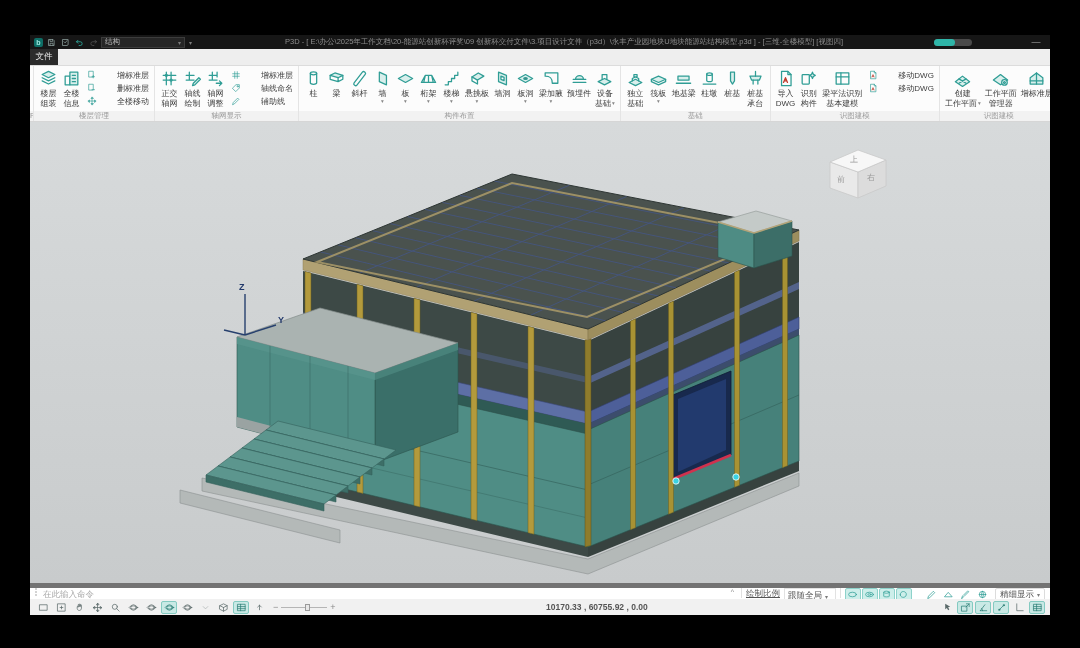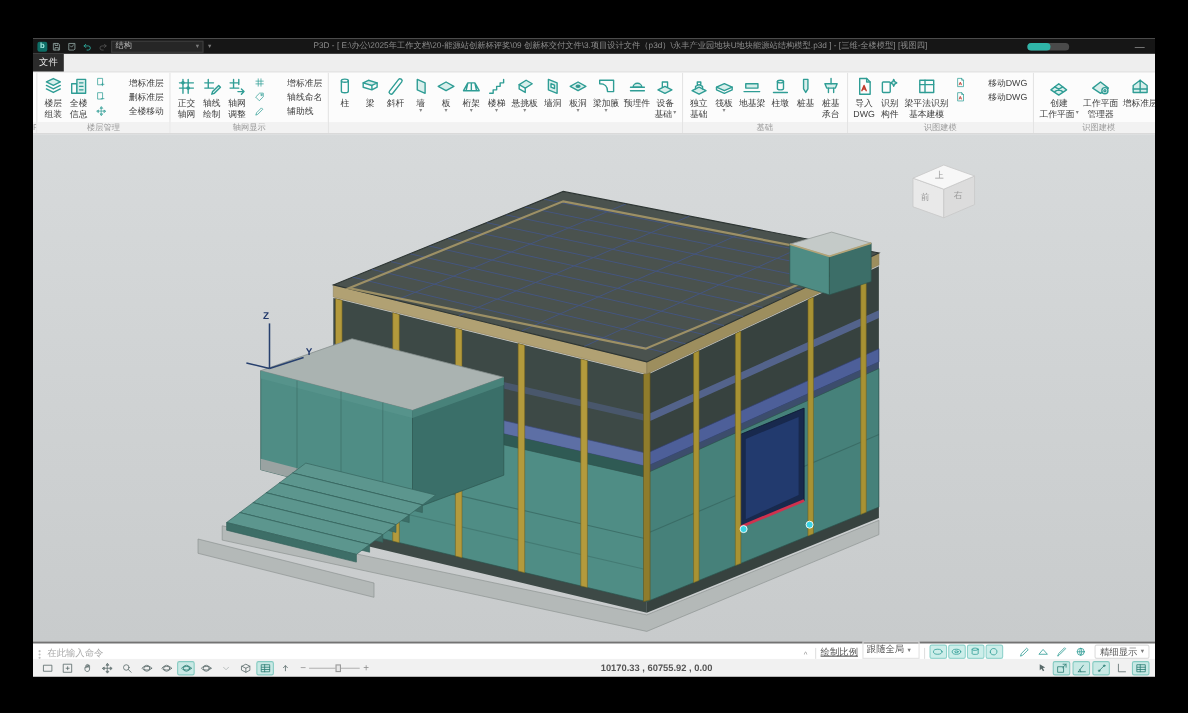--- a/index.html
+++ b/index.html
@@ -48,21 +48,21 @@
   .sbtn{display:flex;gap:20px;font-size:8px;color:#3c3c3c;height:12px;padding:0 2px;white-space:nowrap;}
   .sbtn .ic svg{width:10px;height:10px;}
 
   
   .viewport{flex:1 1 auto;position:relative;background:linear-gradient(#d7dadb,#c8cbcc);overflow:hidden;}
   .viewport svg.model{position:absolute;left:0;top:0;}
   .ovl{position:absolute;font-size:9px;font-weight:bold;color:#22396b;}
   .cubelab{position:absolute;font-size:8px;color:#9a9a9a;font-weight:normal;}
 
   
-  .cmdbar{height:16px;background:#ffffff;border-top:2px solid #737373;display:flex;align-items:flex-end;padding:0 5px;gap:4px;flex:0 0 auto;}
+  .cmdbar{height:16px;background:#ffffff;border-top:5px solid #737373;display:flex;align-items:flex-start;padding:0 5px;gap:4px;flex:0 0 auto;}
   .grip{width:4px;display:flex;flex-direction:column;gap:1px;}
   .grip i{width:2px;height:2px;background:#c4c4c4;border-radius:50%;}
   .cmdinput{flex:1;border:none;outline:none;font-size:8.5px;color:#777;background:transparent;height:12px;padding:0;}
   .cmdinput::placeholder{color:#a8a8a8;}
   .caret{color:#8a8a8a;font-size:7px;padding:0 3px;}
   .vsep{width:1px;height:10px;background:#e0e0e0;}
   .slabel{font-size:8.5px;color:#555;white-space:nowrap;text-decoration:underline;}
   .sdd{min-width:52px;height:16px;border:1px solid #e2e2e2;display:flex;align-items:center;gap:3px;font-size:8.5px;color:#555;padding:0 3px;white-space:nowrap;}
   .ctool{width:16px;height:13px;border-radius:2px;display:flex;align-items:center;justify-content:center;border:1px solid transparent;}
   .ctool.on{background:#cdeeea;border-color:#8ed2cb;}
@@ -385,20 +385,21 @@
                   <path d="M9 13V7h6v6"></path>
                 </svg>
               </span>
               <span>设备</span>
               <span class="lrow">
                 <span>基础</span>
                 <span class="arw">▾</span>
               </span>
             </div>
           </div>
+          <div class="glabel">构件布置</div>
         </div>
         <div class="rgroup">
           <div class="gbtns">
             <div class="rbtn">
               <span class="ic">
                 <svg viewBox="0 0 24 24">
                   <path style="fill:#d9efec" d="M4 17l8 4 8-4-8-4z"></path>
                   <path d="M8 15v-3l4-2 4 2v3M10 10V7h4v3"></path>
                 </svg>
               </span>

